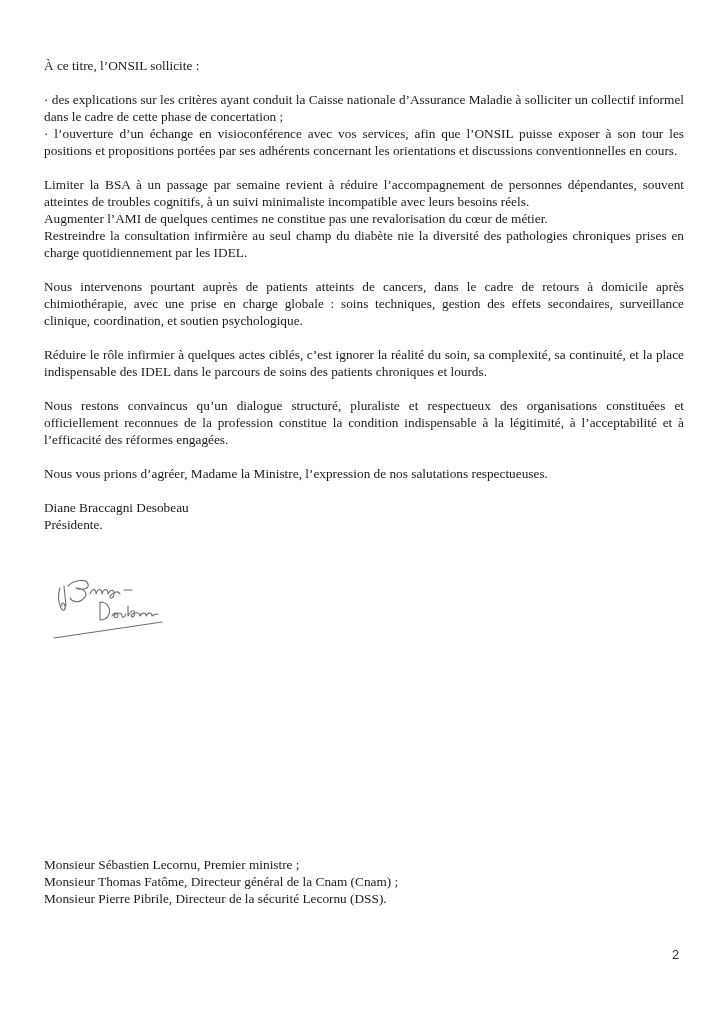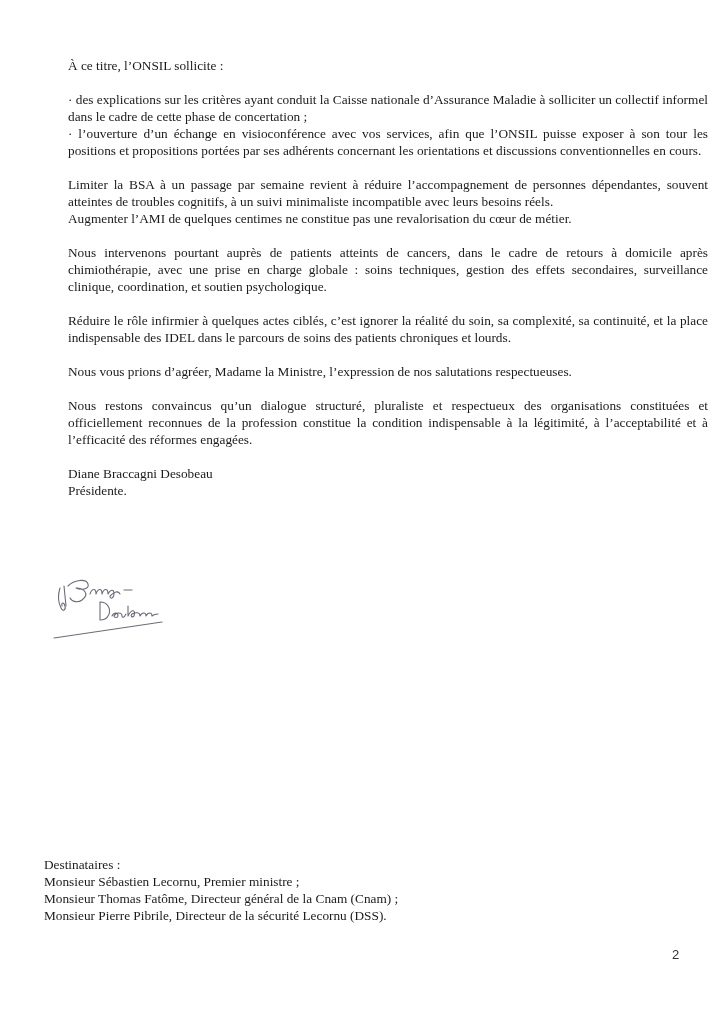--- a/index.html
+++ b/index.html
@@ -15,21 +15,20 @@
       font-family: "Liberation Serif", "DejaVu Serif", serif;
       color: #1a1a1a;
     }
     .page {
       position: absolute;
       left: 44px;
       top: 57px;
       width: 640px;
       font-size: 13.3px;
       line-height: 17px;
-      margin-left: 24px;
     }
     .para {
       margin: 0 0 17px 0;
       text-align: justify;
     }
     .para.nojust { text-align: left; }
     .line { display: block; }
     .sig-block { margin: 0; font-family: Liberation Serif, serif; }
     .signature {
       position: absolute;
@@ -64,29 +63,30 @@
 
   <p class="para">
     <span class="line">· des explications sur les critères ayant conduit la Caisse nationale d’Assurance Maladie à solliciter un collectif informel dans le cadre de cette phase de concertation ;</span>
     <span class="line">· l’ouverture d’un échange en visioconférence avec vos services, afin que l’ONSIL puisse exposer à son tour les positions et propositions portées par ses adhérents concernant les orientations et discussions conventionnelles en cours.</span>
   </p>
 
 
   <p class="para">
     <span class="line">Limiter la BSA à un passage par semaine revient à réduire l’accompagnement de personnes dépendantes, souvent atteintes de troubles cognitifs, à un suivi minimaliste incompatible avec leurs besoins réels.</span>
     <span class="line">Augmenter l’AMI de quelques centimes ne constitue pas une revalorisation du cœur de métier.</span>
+    <span class="line">Restreindre la consultation infirmière au seul champ du diabète nie la diversité des pathologies chroniques prises en charge quotidiennement par les IDEL.</span>
   </p>
 
   <p class="para">Nous intervenons pourtant auprès de patients atteints de cancers, dans le cadre de retours à domicile après chimiothérapie, avec une prise en charge globale : soins techniques, gestion des effets secondaires, surveillance clinique, coordination, et soutien psychologique.</p>
 
   <p class="para">Réduire le rôle infirmier à quelques actes ciblés, c’est ignorer la réalité du soin, sa complexité, sa continuité, et la place indispensable des IDEL dans le parcours de soins des patients chroniques et lourds.</p>
 
+  <p class="para">Nous restons convaincus qu’un dialogue structuré, pluraliste et respectueux des organisations constituées et officiellement reconnues de la profession constitue la condition indispensable à la légitimité, à l’acceptabilité et à l’efficacité des réformes engagées.</p>
+
   <p class="para nojust">Nous vous prions d’agréer, Madame la Ministre, l’expression de nos salutations respectueuses.</p>
-
-  <p class="para">Nous restons convaincus qu’un dialogue structuré, pluraliste et respectueux des organisations constituées et officiellement reconnues de la profession constitue la condition indispensable à la légitimité, à l’acceptabilité et à l’efficacité des réformes engagées.</p>
 
   <p class="sig-block">
     <span class="line">Diane Braccagni Desobeau</span>
     <span class="line">Présidente.</span>
   </p>
 </div>
 
 <div class="signature">
   <svg width="120" height="70" viewBox="0 0 120 70" fill="none" stroke="#6b6b7a" stroke-width="1.1" stroke-linecap="round" stroke-linejoin="round">
 
@@ -99,19 +99,18 @@
 
     <path d="M48 30 L48 48 M48 30 C56 30, 60 38, 56 44 C54 48, 50 48, 48 48"></path>
     <path d="M60 44 C62 40, 66 40, 66 44 C66 46, 62 46, 62 44 C64 40, 70 40, 70 44 C70 46, 72 46, 74 42"></path>
     <path d="M76 34 L76 44 C80 36, 84 38, 82 44 C80 46, 78 44, 80 42 C84 40, 88 40, 88 44 C90 40, 94 40, 94 44 C96 40, 100 40, 100 44 C102 42, 104 42, 106 42"></path>
 
     <path d="M2 66 C30 62, 70 56, 110 50"></path>
   </svg>
 </div>
 
 <div class="recipients">
-  <span class="line">Destinataires :</span>
   <span class="line">Monsieur Sébastien Lecornu, Premier ministre ;</span>
   <span class="line">Monsieur Thomas Fatôme, Directeur général de la Cnam (Cnam) ;</span>
   <span class="line">Monsieur Pierre Pibrile, Directeur de la sécurité Lecornu (DSS).</span>
 </div>
 
 <div class="page-number">2</div>
 
 </body></html>

